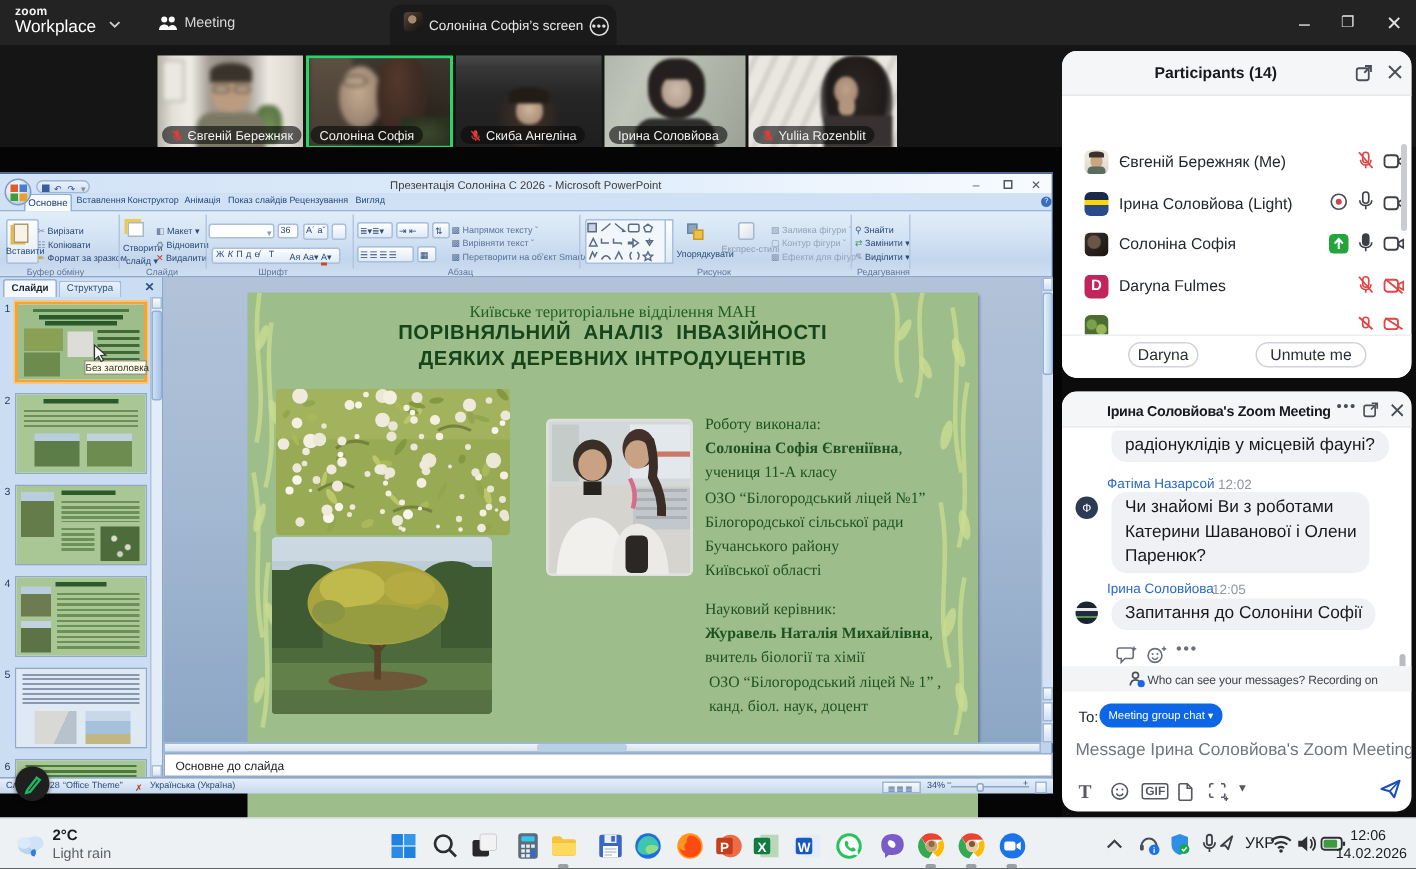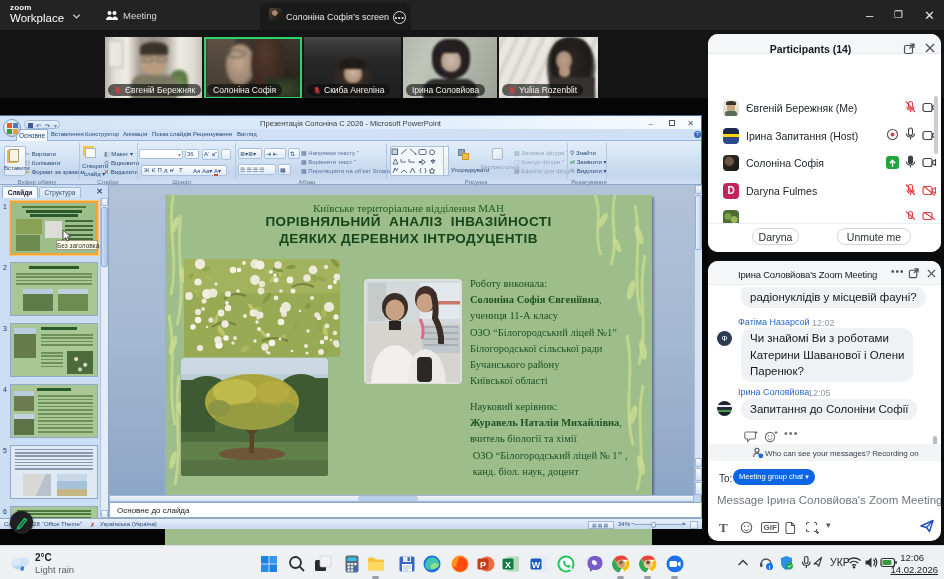--- a/index.html
+++ b/index.html
@@ -663,21 +663,21 @@
       </div>
     </div>
     <div class="abs" id="anno">
       <svg width="23" height="23" viewBox="0 0 23 23">
           <path d="M8 16 L14.5 7.5 L16.5 9 L10 17 L7.5 17.6z" fill="none" stroke="#21b55f" stroke-width="1.6"></path>
         </svg>
     </div>
   </div>
 
   <div class="abs panel" id="parts">
-    <div class="phead" style="height:20px;">
+    <div class="phead" style="height:30px;">
       <div class="abs" style="left:0;top:9px;width:205px;text-align:center;font-weight:bold;font-size:10.5px;color:#17191f;">Participants (14)</div>
       <svg class="pico" style="left:195px;top:8px;" width="13" height="13" viewBox="0 0 13 13">
         <rect x="1.5" y="3.5" width="8" height="8" rx="1.5" fill="none" stroke="#4a4f57" stroke-width="1.2"></rect>
         <path d="M7 2h4v4M11 2L6.5 6.5" stroke="#4a4f57" stroke-width="1.2" fill="none"></path>
       </svg>
       <svg class="pico" style="left:216px;top:8px;" width="12" height="12" viewBox="0 0 12 12">
         <path d="M2 2 L10 10 M10 2 L2 10" stroke="#4a4f57" stroke-width="1.3"></path>
       </svg>
     </div>
 
@@ -692,21 +692,21 @@
       <path d="M6.5 1.5a2 2 0 0 1 2 2v3a2 2 0 0 1-4 0v-3a2 2 0 0 1 2-2z" fill="none" stroke="#e04545" stroke-width="1.1"></path>
       <path d="M3 6.5c0 2.1 1.5 3.5 3.5 3.5S10 8.6 10 6.5M6.5 10v2.2" stroke="#e04545" stroke-width="1.1" fill="none"></path>
       <path d="M2 1.5 L11 12" stroke="#e04545" stroke-width="1.2"></path>
     </svg>
     <svg class="abs" style="left:214px;top:68px;" width="15" height="11" viewBox="0 0 15 11">
       <rect x="1" y="1.5" width="9" height="8" rx="2" fill="none" stroke="#3d4046" stroke-width="1.2"></rect>
       <path d="M10.5 4.5 L13.5 2.8 V8.2 L10.5 6.5z" fill="none" stroke="#3d4046" stroke-width="1.1"></path>
     </svg>
 
     <div class="avat" style="top:93.5px;background:linear-gradient(#1a2a4a 0 35%,#ffd500 35% 55%,#2a4a8a 55%);"></div>
-    <div class="row-name" style="left:38px;top:95.5px;">Ірина Запитання (Host)</div>
+    <div class="row-name" style="left:38px;top:95.5px;">Ірина Соловйова (Light)</div>
     <svg class="abs" style="left:178px;top:94px;" width="13" height="13" viewBox="0 0 13 13">
       <circle cx="6.5" cy="6.5" r="5" fill="none" stroke="#4a4f57" stroke-width="1.1"></circle>
       <circle cx="6.5" cy="6.5" r="2" fill="#d04545"></circle>
     </svg>
     <svg class="abs" style="left:197px;top:93px;" width="11" height="14" viewBox="0 0 11 14">
       <rect x="3.5" y="1" width="4" height="7.5" rx="2" fill="none" stroke="#3d4046" stroke-width="1.1"></rect>
       <path d="M1.5 6.5c0 2.1 1.7 3.5 4 3.5s4-1.4 4-3.5M5.5 10v2.5" stroke="#3d4046" stroke-width="1.1" fill="none"></path>
     </svg>
     <svg class="abs" style="left:214px;top:95.5px;" width="15" height="11" viewBox="0 0 15 11">
       <rect x="1" y="1.5" width="9" height="8" rx="2" fill="none" stroke="#3d4046" stroke-width="1.2"></rect>
@@ -756,21 +756,21 @@
 
     <div class="abs" style="left:226px;top:62px;width:4px;height:58px;background:#c9ccd2;border-radius:2px;"></div>
 
     <div class="abs" style="left:0;bottom:0;width:233px;height:29px;background:#fff;border-top:1px solid #eceef1;"></div>
     <div class="pbtn" style="left:44px;bottom:7px;width:47px;line-height:16px;">Daryna</div>
     <div class="pbtn" style="left:129px;bottom:7px;width:74px;line-height:16px;">Unmute me</div>
   </div>
 
   <div class="abs panel" id="chat">
     <div class="phead" style="height:24px;">
-      <div class="abs" style="left:30px;top:8px;font-size:9.5px;letter-spacing:-.2px;font-weight:normal;color:#17191f;white-space:nowrap;">Ірина Соловйова's Zoom Meeting</div>
+      <div class="abs" style="left:30px;top:8px;font-size:9.5px;letter-spacing:-.2px;font-weight:bold;color:#17191f;white-space:nowrap;">Ірина Соловйова's Zoom Meeting</div>
       <div class="pico" style="left:183px;top:5px;font-size:10px;letter-spacing:1px;color:#4a4f57;">•••</div>
       <svg class="pico" style="left:200px;top:6px;" width="12" height="12" viewBox="0 0 13 13">
         <rect x="1.5" y="3.5" width="8" height="8" rx="1.5" fill="none" stroke="#4a4f57" stroke-width="1.2"></rect>
         <path d="M7 2h4v4M11 2L6.5 6.5" stroke="#4a4f57" stroke-width="1.2" fill="none"></path>
       </svg>
       <svg class="pico" style="left:218px;top:7px;" width="11" height="11" viewBox="0 0 12 12">
         <path d="M2 2 L10 10 M10 2 L2 10" stroke="#4a4f57" stroke-width="1.3"></path>
       </svg>
     </div>
     <div class="bubble" style="top:26px;border-radius:4px 10px 10px 10px;">радіонуклідів у місцевій фауні?</div>
@@ -992,16 +992,16 @@
     <svg class="abs" style="left:864px;top:10px;" width="14" height="13" viewBox="0 0 14 13">
       <path d="M1.5 4.5 h2.5 L7.5 1.5 V11.5 L4 8.5 H1.5z" fill="#2d2f33"></path>
       <path d="M9.5 3.5 a4.5 4.5 0 0 1 0 6 M11 2 a6.5 6.5 0 0 1 0 9" fill="none" stroke="#2d2f33" stroke-width="1.2"></path>
     </svg>
     <svg class="abs" style="left:880px;top:11px;" width="17" height="11" viewBox="0 0 17 11">
       <rect x="1" y="1.5" width="13.5" height="8" rx="2" fill="none" stroke="#2d2f33" stroke-width="1.2"></rect>
       <rect x="2.4" y="2.9" width="9" height="5.2" rx="1" fill="#3f9a3f"></rect>
       <rect x="15.2" y="4" width="1.6" height="3" rx=".8" fill="#2d2f33"></rect>
     </svg>
     <div class="tray" style="right:20px;top:6px;text-align:right;font-size:9.5px;">12:06</div>
-    <div class="tray" style="right:6px;top:18px;text-align:center;font-size:9.5px;text-decoration:underline;">14.02.2026</div>
+    <div class="tray" style="right:6px;top:18px;text-align:center;font-size:9.5px;">14.02.2026</div>
   </div>
 
 </div>
 
 </body></html>

